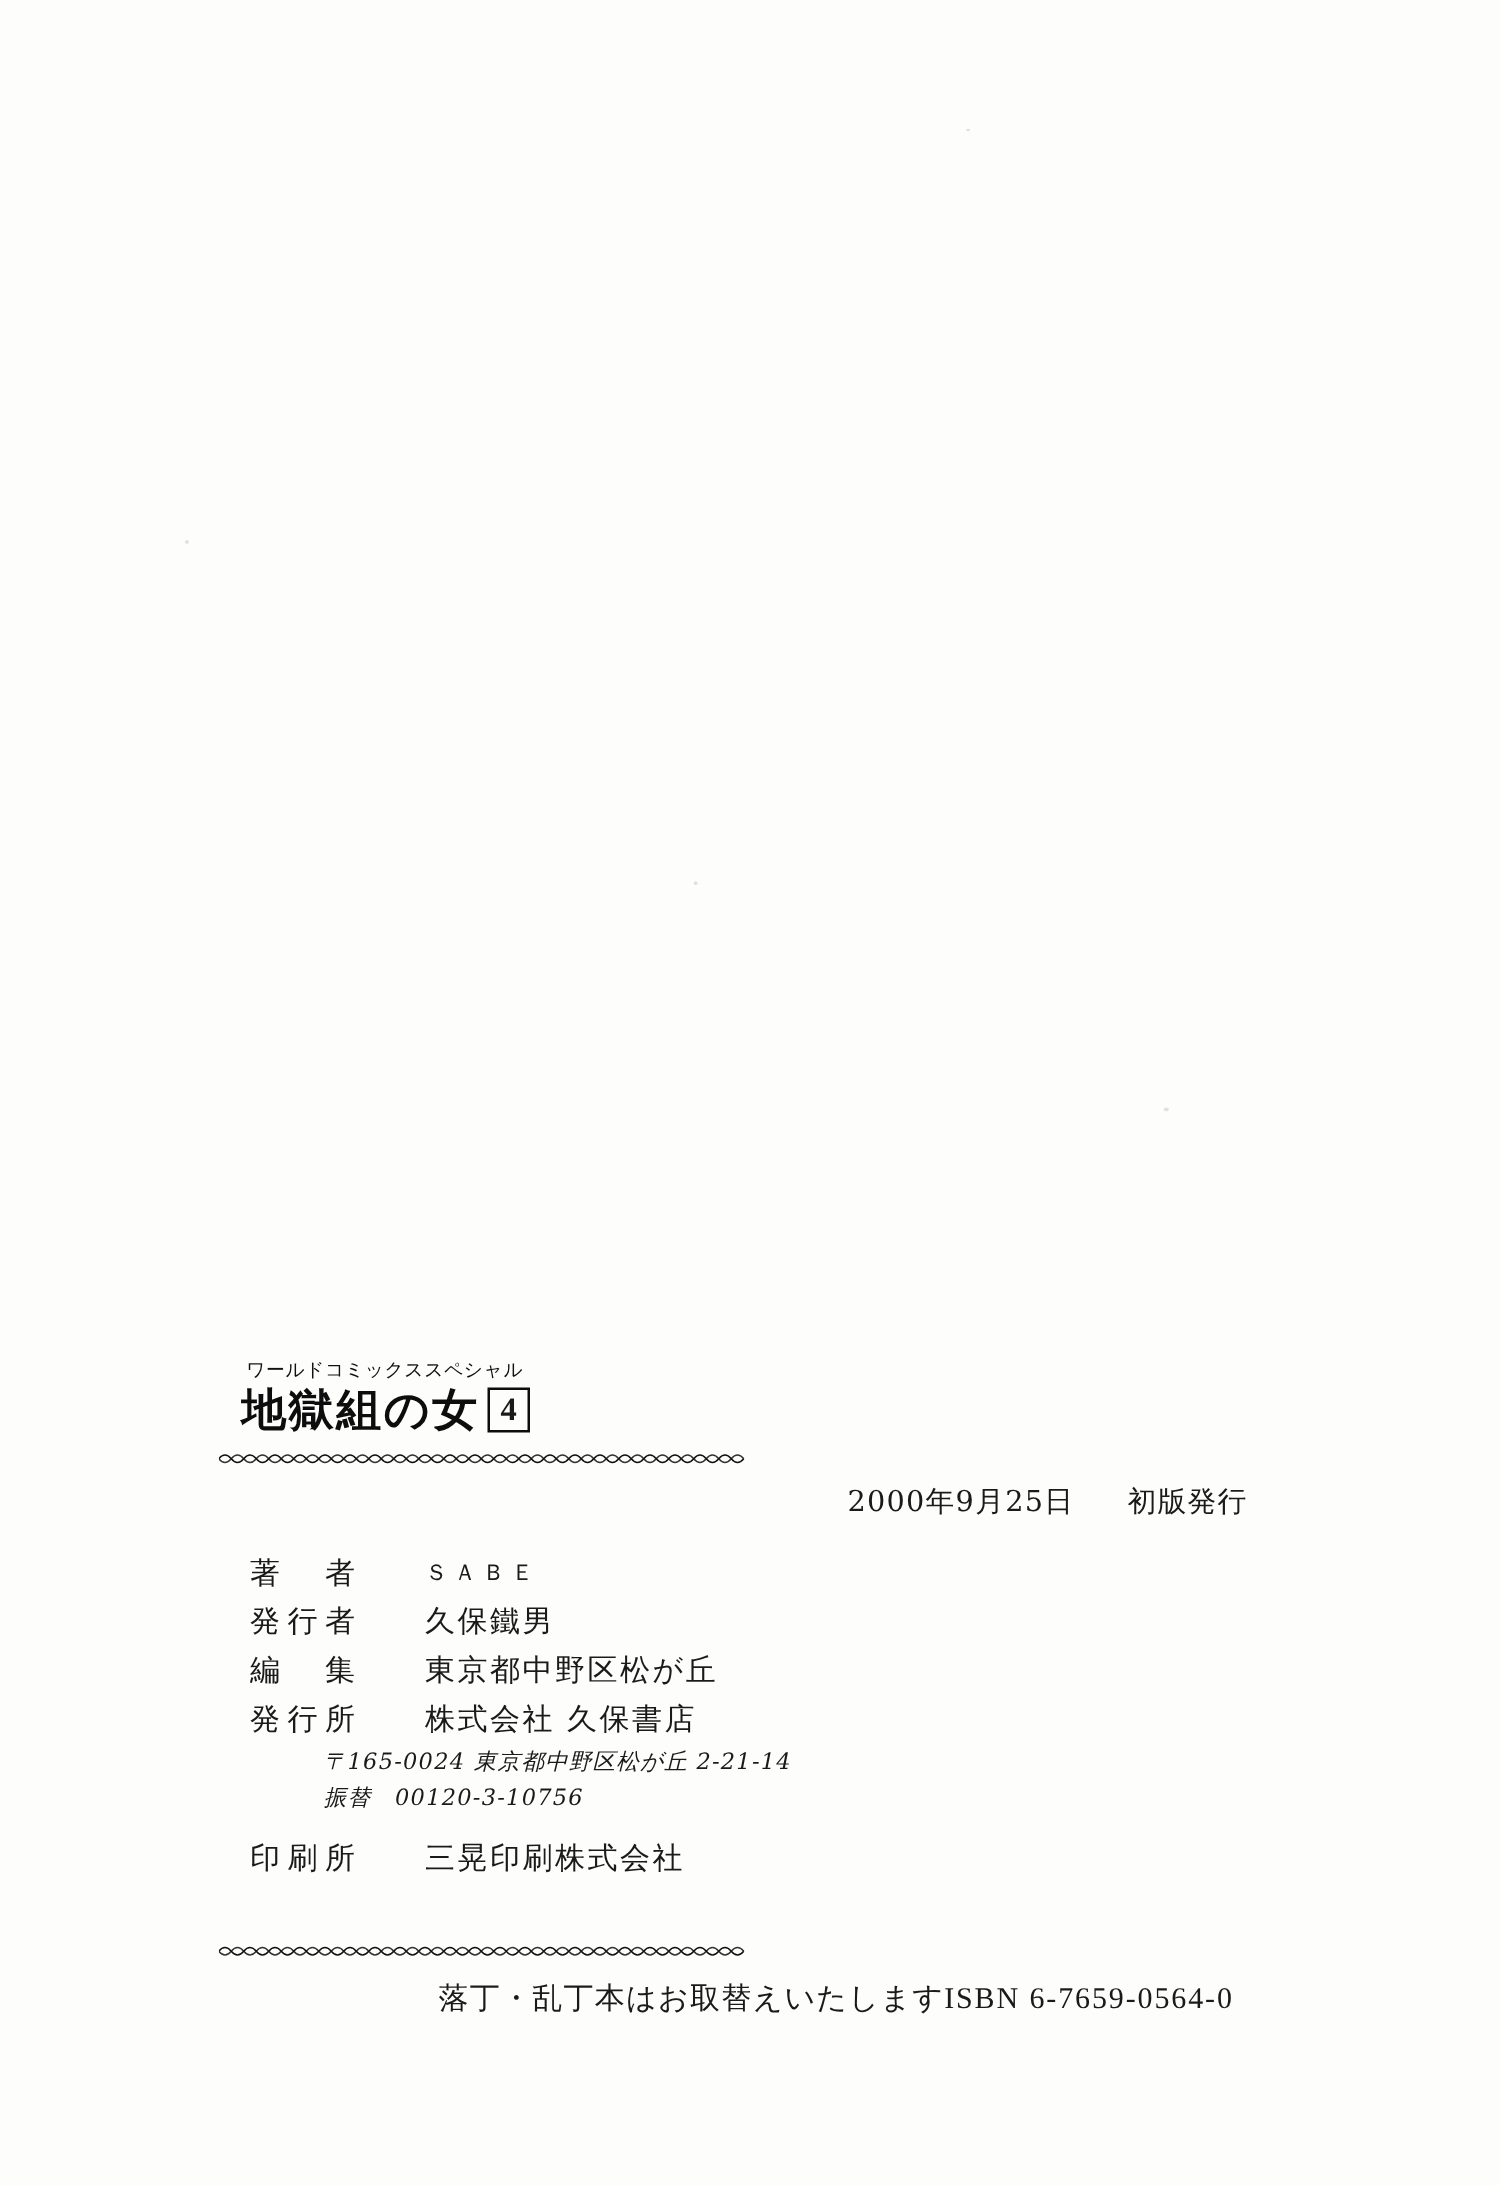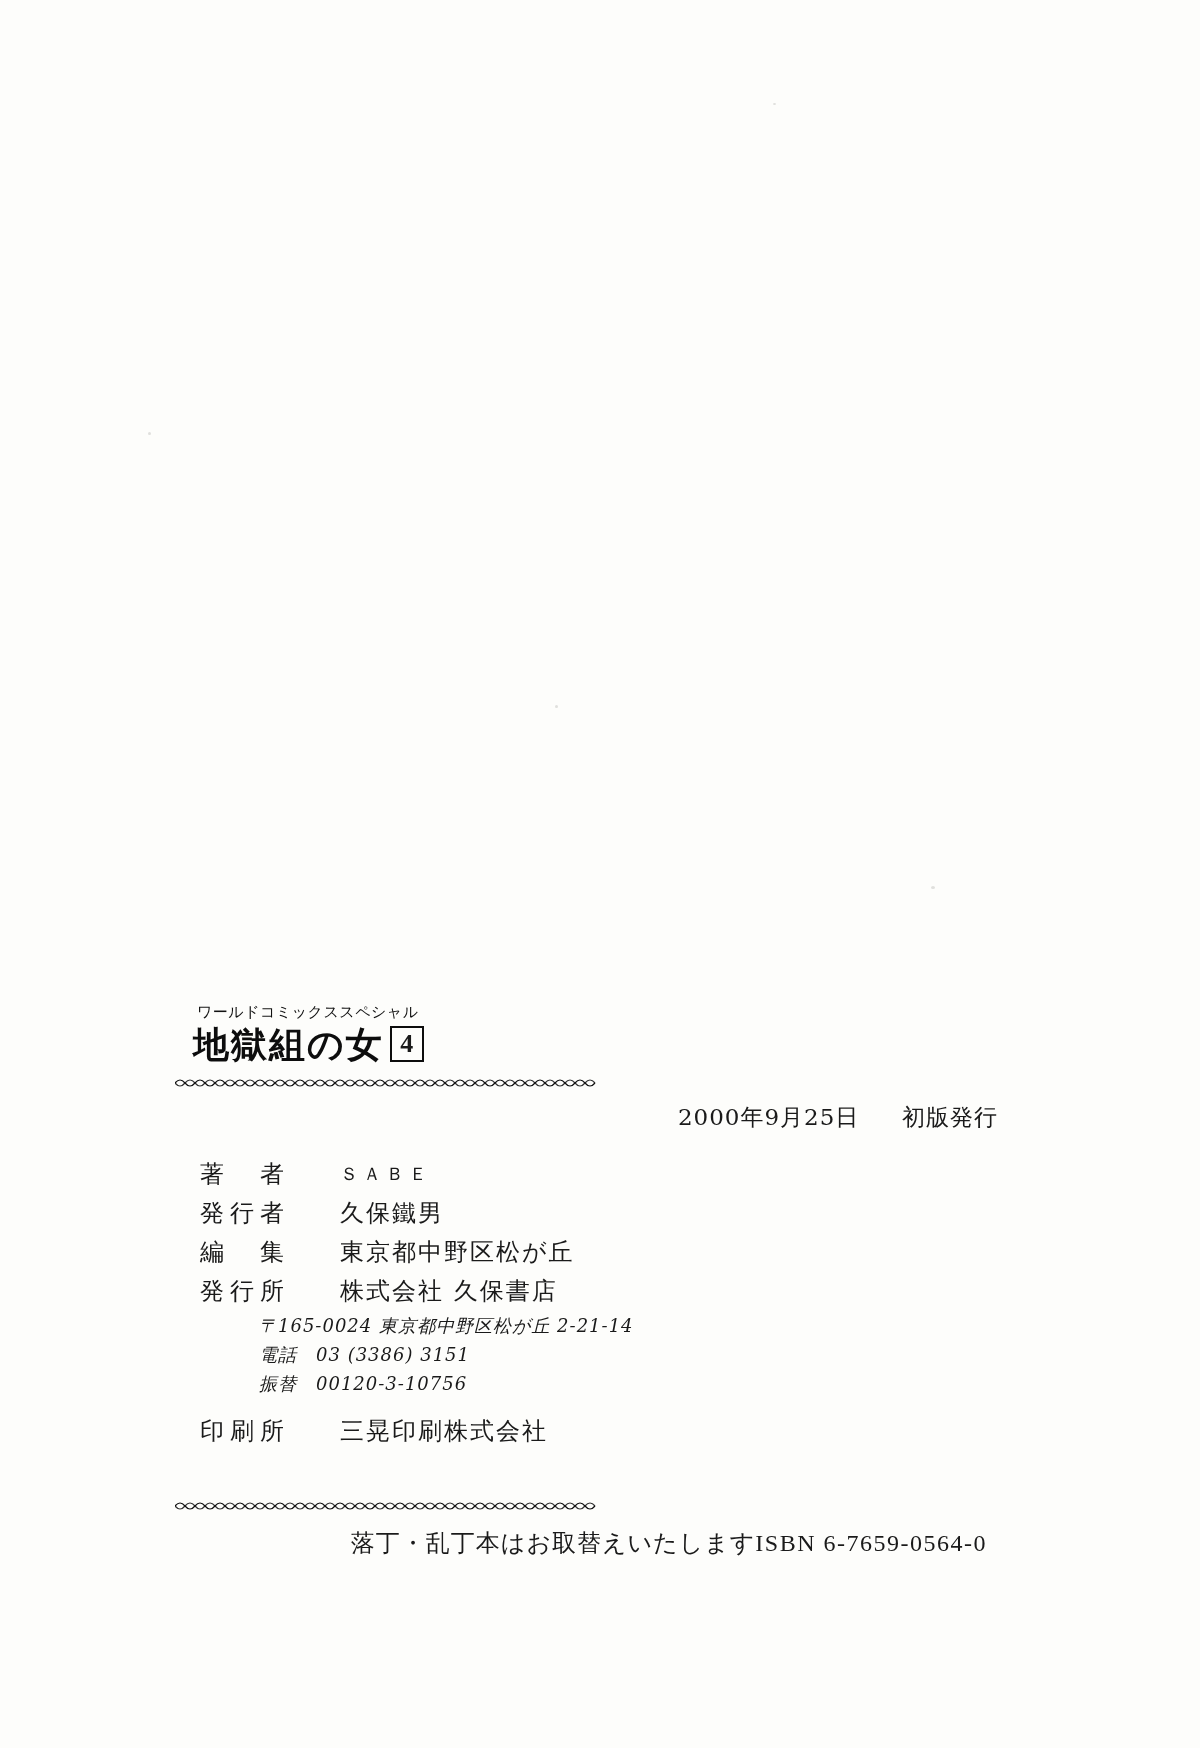--- a/index.html
+++ b/index.html
@@ -27,21 +27,21 @@
   .speck {
     position: absolute;
     background: #c9c9c4;
     border-radius: 50%;
     opacity: .55;
   }
 
   .colophon {
     position: absolute;
     left: 175px;
-    top: 1003px;
+    top: 1087px;
     width: 830px;
   }
 
   
   .series-line {
     font-family: "DejaVu Sans", "Liberation Sans", sans-serif;
     font-size: 15px;
     letter-spacing: .5px;
     color: #111;
     margin-left: 22px;
@@ -196,21 +196,20 @@
         <span class="credit-label">編　集</span>
         <span class="credit-value">東京都中野区松が丘</span>
       </div>
 
       <div class="credit-row">
         <span class="credit-label">発行所</span>
         <span class="credit-value">株式会社 久保書店</span>
       </div>
 
       <div class="sub-line">〒165-0024 東京都中野区松が丘 2-21-14</div>
-      <div class="sub-line">電話　03 (3386) 3151</div>
       <div class="sub-line">振替　00120-3-10756</div>
 
       <div class="credit-row" style="margin-top:14px;">
         <span class="credit-label">印刷所</span>
         <span class="credit-value">三晃印刷株式会社</span>
       </div>
 
     </div>
 
     <div class="rule footer-rule">

